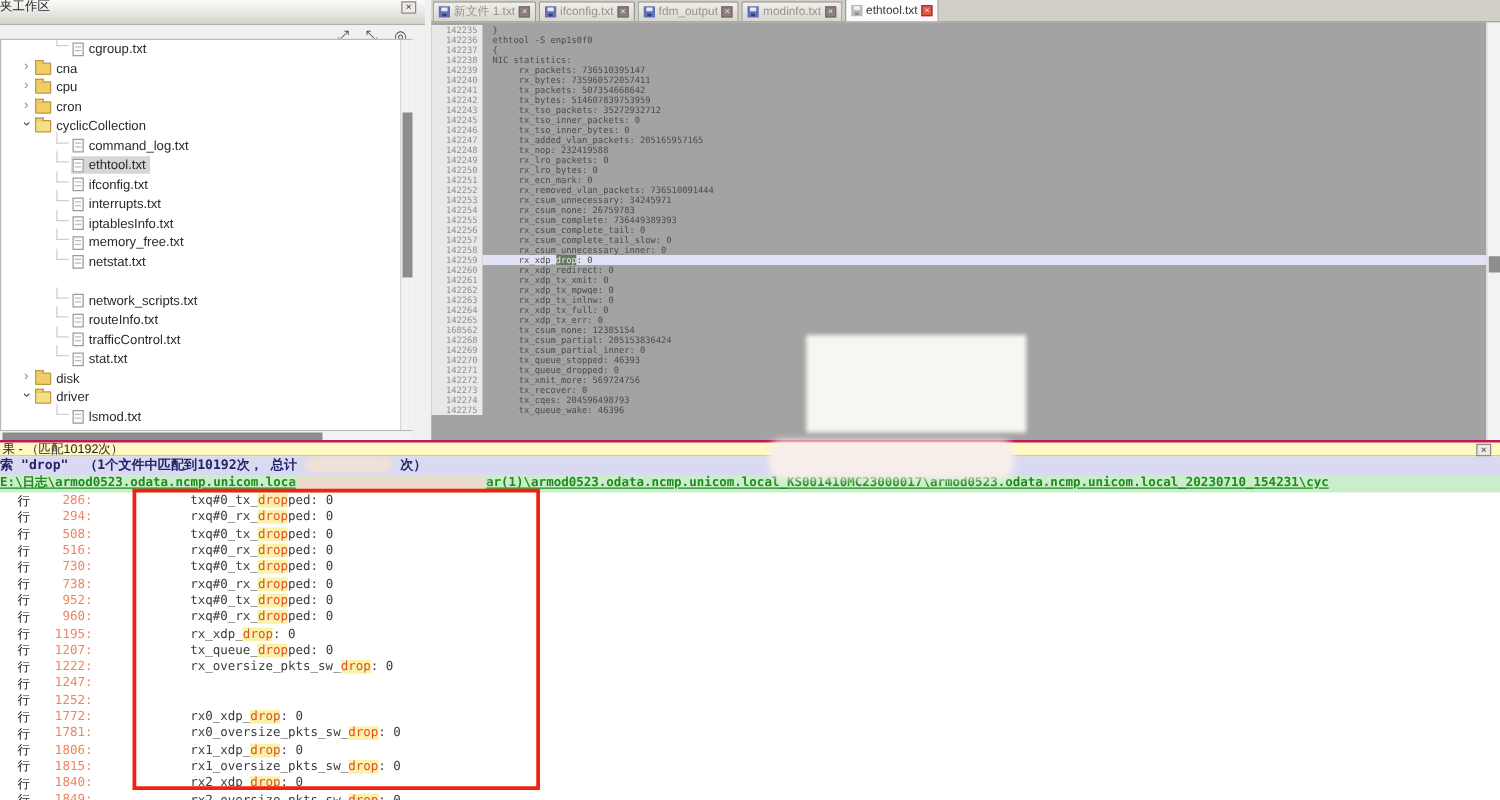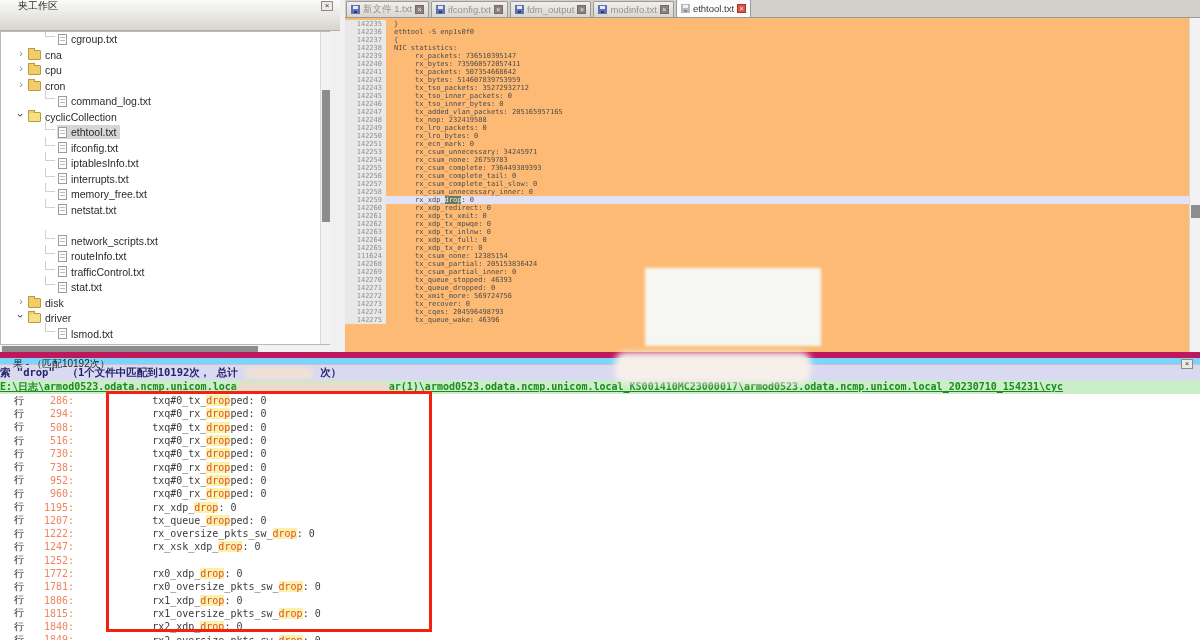--- a/index.html
+++ b/index.html
@@ -7,23 +7,23 @@
   body {
     position: relative; overflow: hidden;
     background:#f0f0f0;
     font-family:"Liberation Sans", sans-serif;
     -webkit-font-smoothing: antialiased;
   }
 
   
   #left-panel { position:absolute; left:0; top:0; width:340px; height:352px; }
   .panel-title {
-    height:31px; background:linear-gradient(#fbfbfb,#d7d4cd);
+    height:20px; background:linear-gradient(#fbfbfb,#d7d4cd);
     border-bottom:1px solid #b3b0a9; font-size:10px; line-height:12px;
-    padding-left:18px; color:#1e1e1e; position:relative; white-space:nowrap;
+    padding-left:0; color:#1e1e1e; position:relative; white-space:nowrap;
   }
   .win-close {
     position:absolute; right:7px; top:1px; width:12px; height:10px;
     background:#eceae3; border:1px solid #8b8b8b; color:#333;
     font-size:8px; line-height:8px; text-align:center; cursor:default;
   }
   .panel-toolbar { height:18px; display:flex; justify-content:flex-end; align-items:center; gap:8px; padding-right:12px; }
   .tb-icon { width:15px; height:15px; font-size:12px; line-height:15px; text-align:center; color:#3d3d3d; }
   #tree-wrap {
     position:absolute; left:0; top:31px; width:330px; height:314px;
@@ -63,39 +63,39 @@
   .floppy { width:9px; height:9px; background:#6070bb; position:relative; flex:none; }
   .floppy::before { content:""; position:absolute; left:2px; top:1px; width:5px; height:3px; background:#e9e9f2; }
   .floppy::after { content:""; position:absolute; left:3px; bottom:1px; width:3px; height:2px; background:#2e3d6e; }
   .tab.active .floppy { background:#b9b9b9; }
   .tab.active .floppy::before { background:#f2f2f2; }
   .tab.active .floppy::after { background:#8a8a8a; }
   .tab-close { width:9px; height:9px; border:1px solid #756a6a; background:#8d7f7f; color:#f4f4f4; font-size:7px; line-height:7px; text-align:center; flex:none; }
   .tab.active .tab-close { background:#e2574b; border-color:#a83228; }
   #editor-body {
     position:absolute; left:0; top:18px; right:10px; bottom:0;
-    background:#fdba74; overflow:hidden; padding-top:2px;
+    background:#a3a3a3; overflow:hidden; padding-top:2px;
     font-family:"DejaVu Sans Mono", monospace; font-size:7px; line-height:8px; color:#4b4b4b;
   }
   .ed-line { display:flex; height:8px; white-space:pre; }
   .ed-line .ln { flex:none; width:41px; background:#e8e8e8; color:#8f8f8f; text-align:right; padding-right:4px; }
   .ed-line .code { flex:1; padding-left:8px; }
   .ed-line.current .code { background:#e2e2f6; }
   .word-hl { background:#64795f; color:#e6ece4; }
   #editor-vscroll { right:0; top:18px; height:334px; background:#f2f2f2; }
   #editor-vthumb { top:187px; height:13px; }
 
   
   #editor-redact { position:absolute; left:645px; top:268px; width:176px; height:78px; background:#f6f6f3; filter:blur(1.5px); z-index:5; }
 
   
   #results-panel { position:absolute; left:0; top:352px; width:1200px; height:288px; background:#ffffff; overflow:hidden; }
   .res-title {
-    height:13px; background:#7dd3fc; border-top:6px solid #be185d; border-bottom:1px solid #c9c6bf;
-    font-size:10px; line-height:12px; color:#252525; padding-left:13px; position:relative; white-space:nowrap;
+    height:13px; background:#fef9c3; border-top:2px solid #be185d; border-bottom:1px solid #c9c6bf;
+    font-size:10px; line-height:12px; color:#252525; padding-left:2px; position:relative; white-space:nowrap;
   }
   .res-summary {
     height:15px; background:#d9d9f2; color:#23236b; font-weight:bold;
     font-family:"DejaVu Sans Mono", monospace; font-size:10.5px; line-height:15px;
     white-space:pre; overflow:hidden;
   }
   .sum-blur { display:inline-block; width:70px; height:12px; background:#f0e1d6; border-radius:6px; filter:blur(2px); vertical-align:middle; }
   .res-path {
     height:14px; background:#c9eec9; color:#1e8a1e; font-weight:bold;
     font-family:"DejaVu Sans Mono", monospace; font-size:10px; line-height:14px;
@@ -153,38 +153,38 @@
       <span class="lbl">cpu</span>
     </span>
   </div>
         <div class="tree-row ind-1">
     <span class="t-arrow">›</span>
     <span class="hit">
       <span class="ico-folder"></span>
       <span class="lbl">cron</span>
     </span>
   </div>
-        <div class="tree-row ind-2">
-
-    <span class="conn"></span>
-          <span class="hit">
-      <span class="ico-file">
-              <i></i>
-              <i></i>
-            </span>
-      <span class="lbl">command_log.txt</span>
-    </span>
-  </div>
         <div class="tree-row ind-1">
     <span class="t-arrow open">›</span>
     <span class="hit">
       <span class="ico-folder open"></span>
       <span class="lbl">cyclicCollection</span>
     </span>
   </div>
+        <div class="tree-row ind-2">
+
+    <span class="conn"></span>
+          <span class="hit">
+      <span class="ico-file">
+              <i></i>
+              <i></i>
+            </span>
+      <span class="lbl">command_log.txt</span>
+    </span>
+  </div>
         <div class="tree-row ind-2 selected">
 
     <span class="conn"></span>
           <span class="hit">
       <span class="ico-file">
               <i></i>
               <i></i>
             </span>
       <span class="lbl">ethtool.txt</span>
     </span>
@@ -201,32 +201,32 @@
     </span>
   </div>
         <div class="tree-row ind-2">
 
     <span class="conn"></span>
           <span class="hit">
       <span class="ico-file">
               <i></i>
               <i></i>
             </span>
+      <span class="lbl">interrupts.txt</span>
+    </span>
+  </div>
+        <div class="tree-row ind-2">
+
+    <span class="conn"></span>
+          <span class="hit">
+      <span class="ico-file">
+              <i></i>
+              <i></i>
+            </span>
       <span class="lbl">iptablesInfo.txt</span>
-    </span>
-  </div>
-        <div class="tree-row ind-2">
-
-    <span class="conn"></span>
-          <span class="hit">
-      <span class="ico-file">
-              <i></i>
-              <i></i>
-            </span>
-      <span class="lbl">interrupts.txt</span>
     </span>
   </div>
         <div class="tree-row ind-2">
 
     <span class="conn"></span>
           <span class="hit">
       <span class="ico-file">
               <i></i>
               <i></i>
             </span>
@@ -411,20 +411,24 @@
   </div>
       <div class="ed-line">
     <span class="ln">142250</span>
     <span class="code">     rx_lro_bytes: 0</span>
   </div>
       <div class="ed-line">
     <span class="ln">142251</span>
     <span class="code">     rx_ecn_mark: 0</span>
   </div>
       <div class="ed-line">
+    <span class="ln">142252</span>
+    <span class="code">     rx_removed_vlan_packets: 736510091444</span>
+  </div>
+      <div class="ed-line">
     <span class="ln">142253</span>
     <span class="code">     rx_csum_unnecessary: 34245971</span>
   </div>
       <div class="ed-line">
     <span class="ln">142254</span>
     <span class="code">     rx_csum_none: 26759783</span>
   </div>
       <div class="ed-line">
     <span class="ln">142255</span>
     <span class="code">     rx_csum_complete: 736449389393</span>
@@ -463,21 +467,21 @@
   </div>
       <div class="ed-line">
     <span class="ln">142264</span>
     <span class="code">     rx_xdp_tx_full: 0</span>
   </div>
       <div class="ed-line">
     <span class="ln">142265</span>
     <span class="code">     rx_xdp_tx_err: 0</span>
   </div>
       <div class="ed-line">
-    <span class="ln">111624</span>
+    <span class="ln">168562</span>
     <span class="code">     tx_csum_none: 12385154</span>
   </div>
       <div class="ed-line">
     <span class="ln">142268</span>
     <span class="code">     tx_csum_partial: 205153836424</span>
   </div>
       <div class="ed-line">
     <span class="ln">142269</span>
     <span class="code">     tx_csum_partial_inner: 0</span>
   </div>
@@ -594,23 +598,20 @@
       <div class="res-row">
     <span class="r-prefix">行</span>
     <span class="r-num">1222:</span>
     <span class="r-text">
       <span class="r-pre">rx_oversize_pkts_sw_</span><span class="r-hl">drop</span><span class="r-post">: 0</span>
     </span>
   </div>
       <div class="res-row">
     <span class="r-prefix">行</span>
     <span class="r-num">1247:</span>
-    <span class="r-text">
-      <span class="r-pre">rx_xsk_xdp_</span><span class="r-hl">drop</span><span class="r-post">: 0</span>
-    </span>
   </div>
       <div class="res-row">
     <span class="r-prefix">行</span>
     <span class="r-num">1252:</span>
   </div>
       <div class="res-row">
     <span class="r-prefix">行</span>
     <span class="r-num">1772:</span>
     <span class="r-text">
       <span class="r-pre">rx0_xdp_</span><span class="r-hl">drop</span><span class="r-post">: 0</span>

